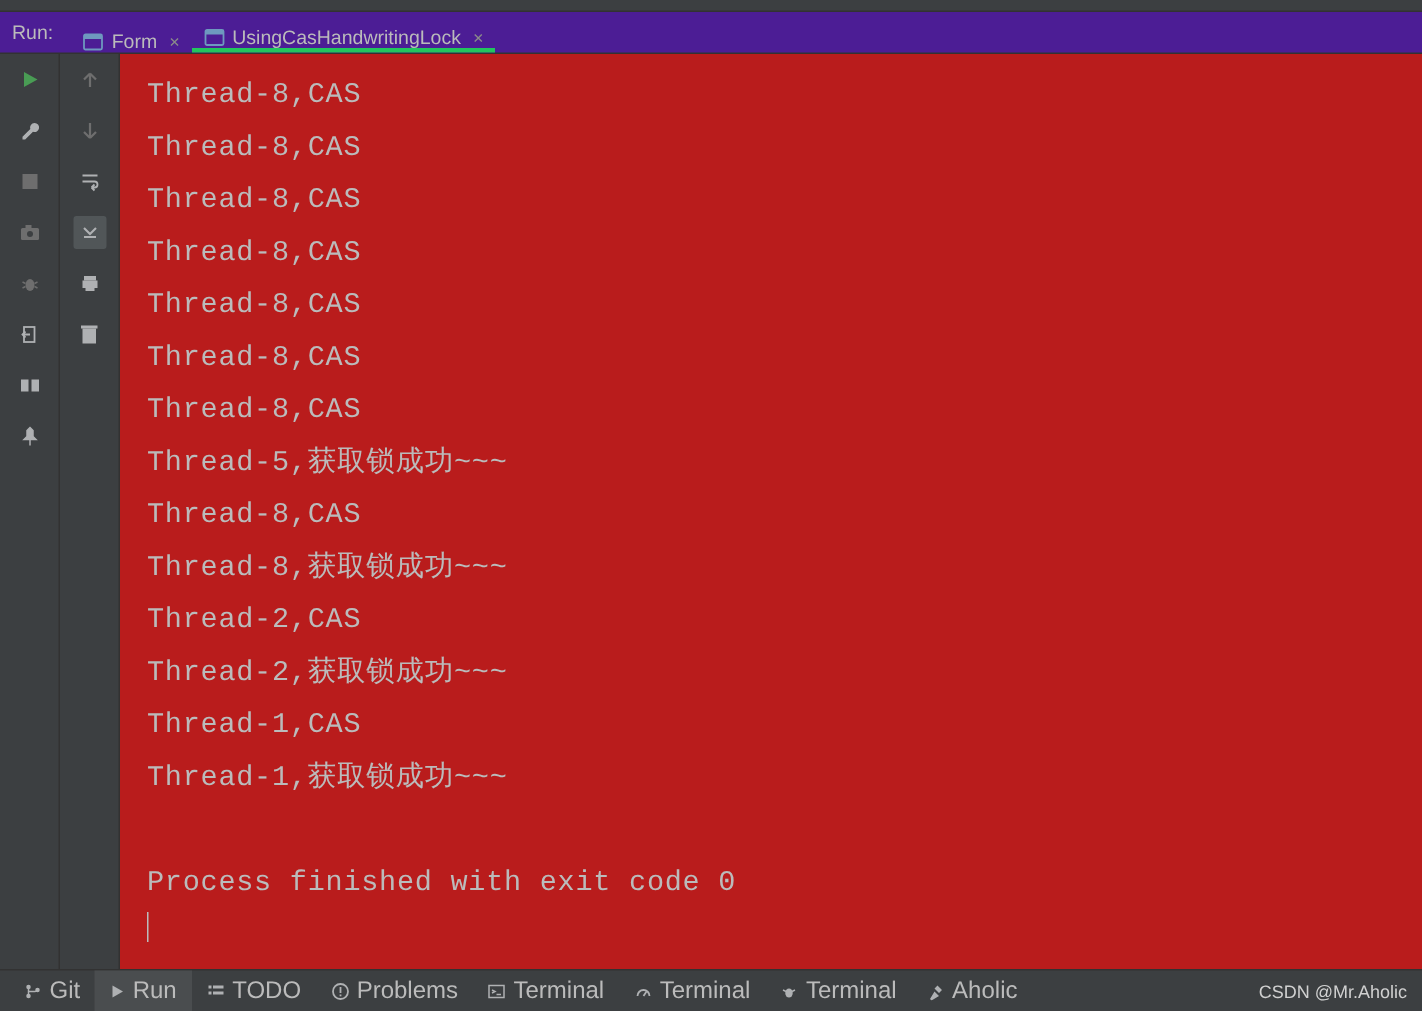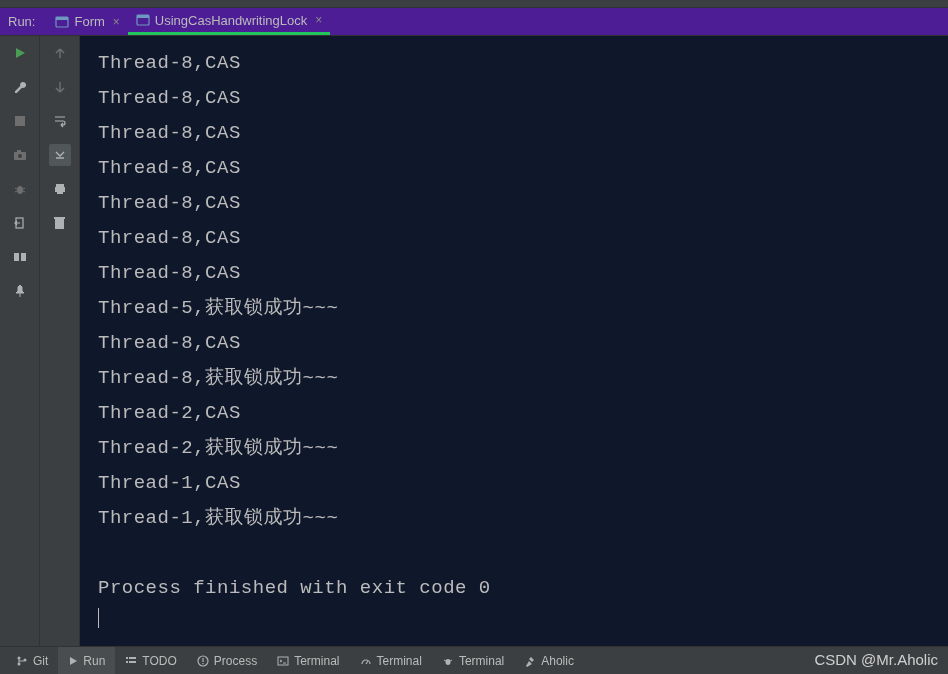--- a/index.html
+++ b/index.html
@@ -24,21 +24,21 @@
     align-items: center;
     border-bottom: 1px solid #323232;
     font-size: 13px;
   }
   .run-label {
     padding: 0 12px 0 8px;
     color: #bbbbbb;
   }
   .tab {
     display: flex;
-    align-items: center;
+    align-items: flex-end;
     padding: 0 8px;
     height: 100%;
     gap: 5px;
     cursor: pointer;
   }
   .tab.active {
     border-bottom: 3px solid #22c55e;
   }
   .tab-icon {
     width: 14px;
@@ -81,21 +81,21 @@
     height: 22px;
     display: flex;
     align-items: center;
     justify-content: center;
     cursor: pointer;
     color: #afb1b3;
   }
   .icon-btn.green { color: #499c54; }
   .console {
     flex: 1;
-    background: #0f172a;
+    background: #b91c1c;
     padding: 10px 8px 10px 18px;
     font-family: "Consolas", "Courier New", monospace;
     font-size: 19px;
     line-height: 35px;
     color: #bbbbbb;
     overflow: auto;
     white-space: pre;
     letter-spacing: 0.5px;
   }
   .cursor-line {
@@ -106,41 +106,41 @@
   .bottom-bar {
     position: absolute;
     bottom: 0;
     left: 0;
     right: 0;
     height: 28px;
     background: #3c3f41;
     border-top: 1px solid #323232;
     display: flex;
     align-items: center;
-    font-size: 12px;
+    font-size: 16px;
     color: #bbbbbb;
     padding: 0 6px;
   }
   .bottom-item {
     display: flex;
     align-items: center;
     gap: 5px;
     padding: 0 10px;
     height: 100%;
     cursor: pointer;
   }
   .bottom-item.active {
     background: #4a4d4f;
   }
   .watermark {
     position: absolute;
     right: 10px;
     bottom: 6px;
     color: #d0d0d0;
-    font-size: 15px;
+    font-size: 12px;
     pointer-events: none;
   }
   svg { display: block; }
 </style>
 </head>
 <body>
 
 <div class="top-bar"></div>
 
 <div class="tab-row">
@@ -307,21 +307,21 @@
     <span>TODO</span>
   </div>
   <div class="bottom-item">
     <span>
       <svg width="12" height="12" viewBox="0 0 12 12">
           <circle cx="6" cy="6" r="5" fill="none" stroke="#afb1b3" stroke-width="1.2"></circle>
           <rect x="5.4" y="3" width="1.2" height="4" fill="#afb1b3"></rect>
           <rect x="5.4" y="8" width="1.2" height="1.2" fill="#afb1b3"></rect>
         </svg>
     </span>
-    <span>Process</span>
+    <span>Problems</span>
   </div>
   <div class="bottom-item">
     <span>
       <svg width="12" height="12" viewBox="0 0 12 12">
           <rect x="1" y="2" width="10" height="8" fill="none" stroke="#afb1b3"></rect>
           <path d="M3 5l2 1-2 1M6 8h3" stroke="#afb1b3" fill="none"></path>
         </svg>
     </span>
     <span>Terminal</span>
   </div>

